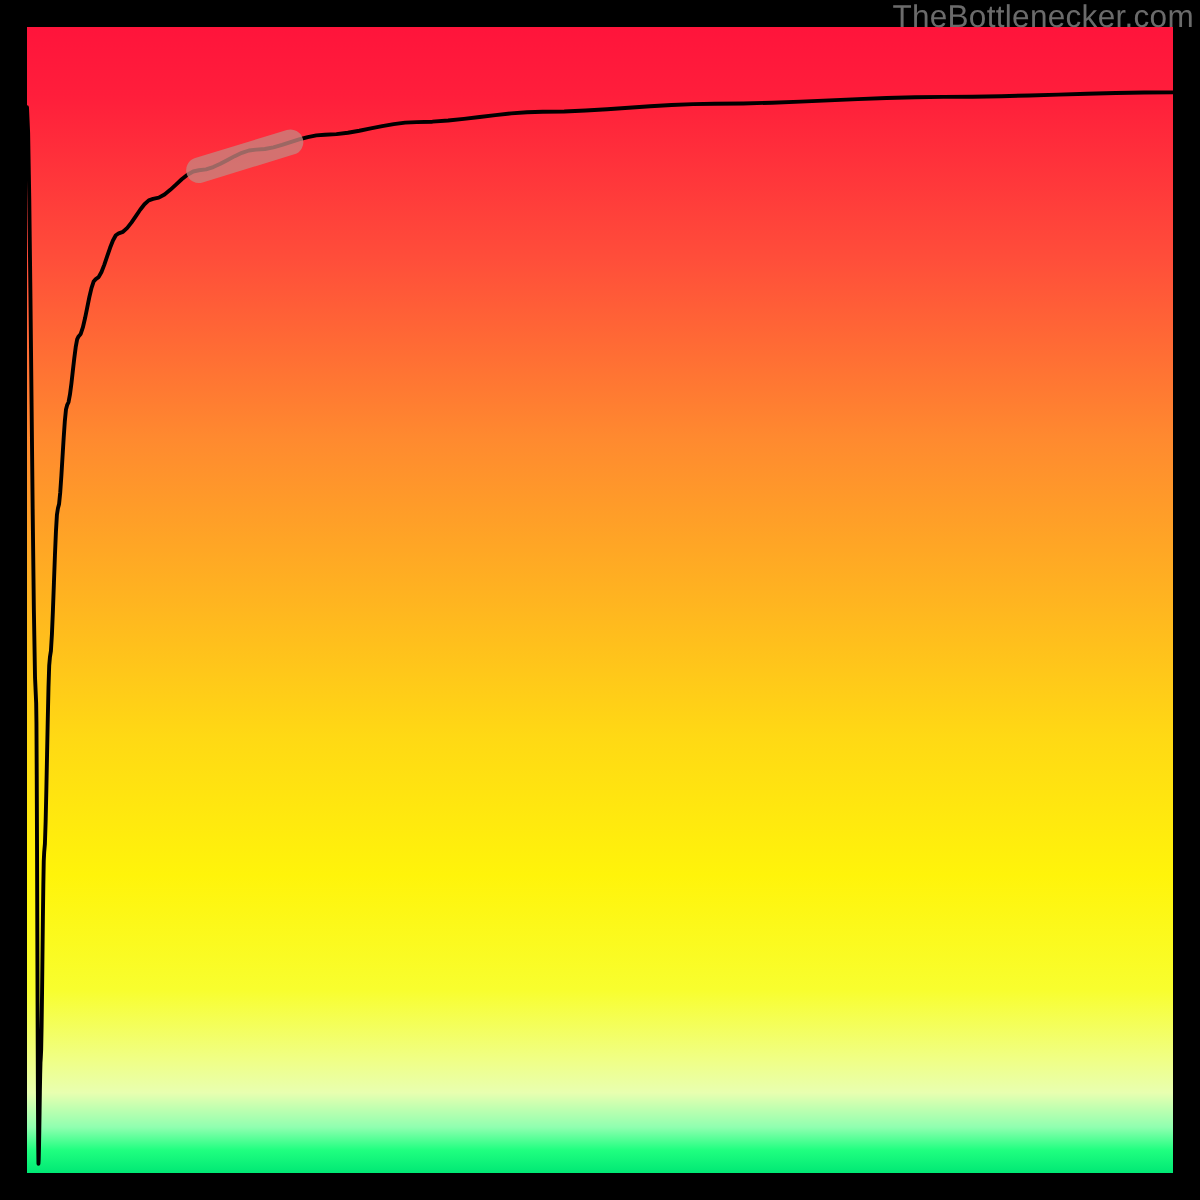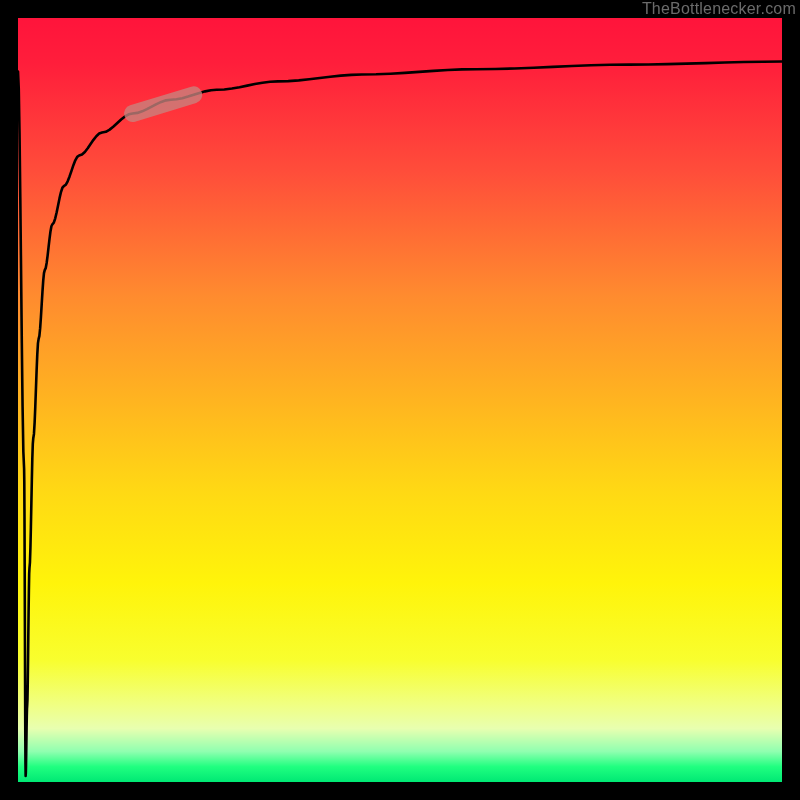--- a/index.html
+++ b/index.html
@@ -46,21 +46,21 @@
       #90ffb0 96%,
       #20ff80 98%,
       #00e874 100%
     );
   }
   .watermark {
     position: absolute;
     top: 0px;
     right: 4px;
     color: #6b6b6b;
-    font-size: 16px;
+    font-size: 21px;
     font-weight: 400;
     letter-spacing: 0.2px;
     z-index: 5;
   }
   svg.curve {
     position: absolute;
     left: 0;
     top: 0;
     width: 100%;
     height: 100%;

